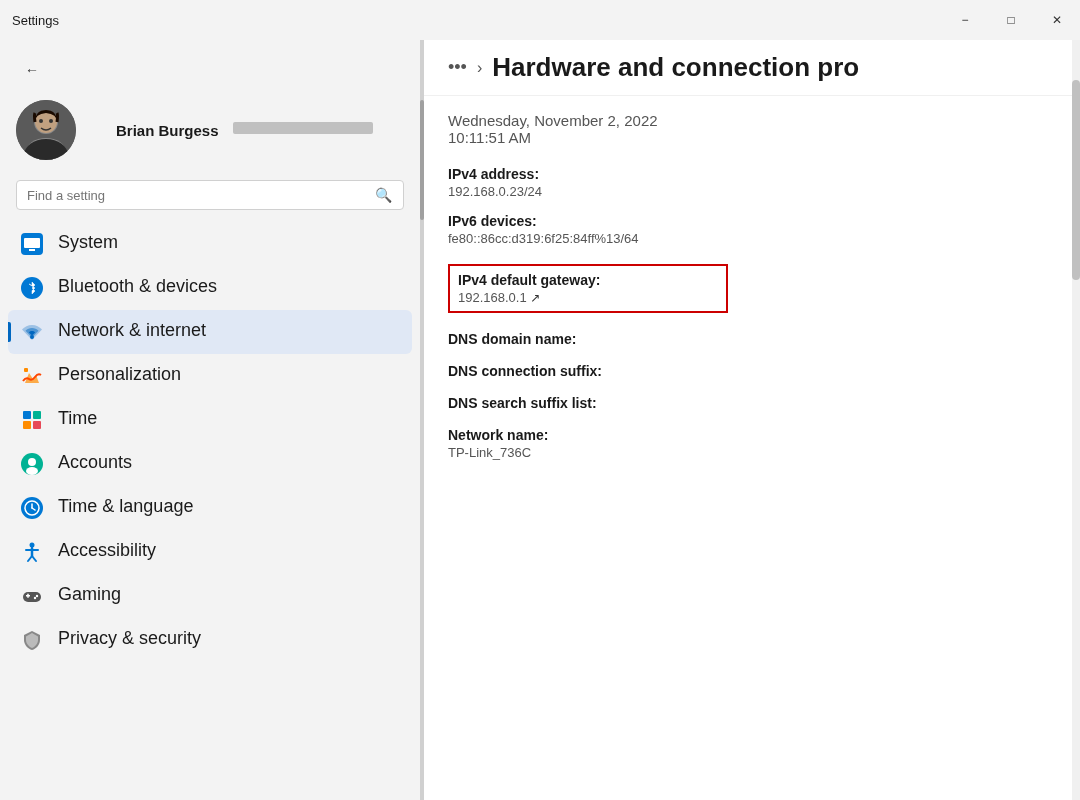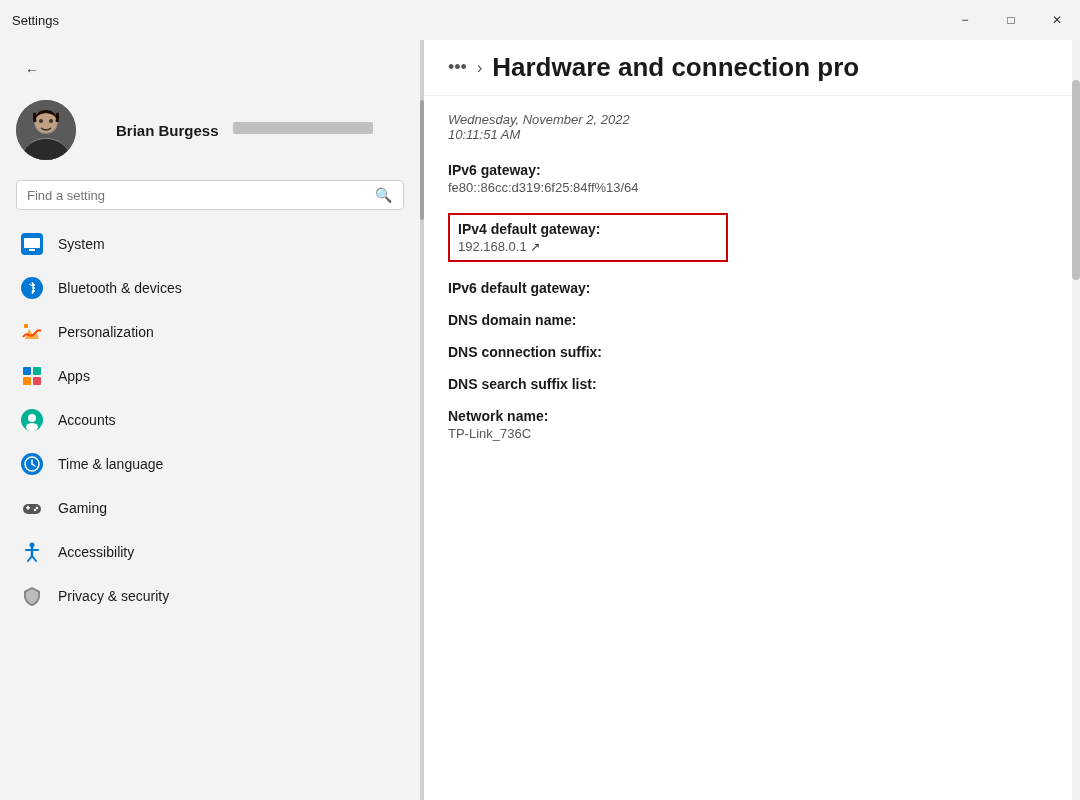--- a/index.html
+++ b/index.html
@@ -139,26 +139,26 @@
       color: #666;
       font-size: 14px;
     }
 
     .nav-list {
       list-style: none;
       padding: 0 8px;
     }
     .nav-item {
       display: flex;
-      align-items: center;
+      align-items: flex-start;
       gap: 14px;
       padding: 10px 12px;
       border-radius: 6px;
       cursor: pointer;
-      font-size: 14px;
+      font-size: 18px;
       color: #1a1a1a;
     }
     .nav-item.active {
       background: #e0e8f5;
     }
     .nav-icon {
       width: 24px;
       height: 24px;
       display: flex;
       align-items: center;
@@ -234,24 +234,23 @@
       flex: 1;
     }
 
     .info-section {
       display: flex;
       flex-direction: column;
       gap: 2px;
     }
 
     .info-datetime {
-      font-size: 13px;
+      font-size: 15px;
       color: #555;
       margin-bottom: 12px;
-      font-style: italic;
     }
 
     .info-row {
       padding: 6px 0;
     }
     .info-label {
       font-size: 14px;
       font-weight: 600;
       color: #1a1a1a;
       margin-bottom: 2px;
@@ -365,20 +364,31 @@
       <li class="nav-item">
         <span class="nav-icon">
           <svg width="22" height="22" viewBox="0 0 22 22" fill="none" xmlns="http://www.w3.org/2000/svg">
             <circle cx="11" cy="11" r="11" fill="#0078d4"></circle>
             <path d="M8 7L14 11L11 13.5V17L14 14L11 11L14 8L11 5V8.5L8 7Z" fill="white" stroke="white" stroke-width="0.5"></path>
           </svg>
         </span>
         <span>Bluetooth &amp; devices</span>
       </li>
 
+      <li class="nav-item active">
+        <span class="nav-icon icon-network">
+          <svg width="22" height="22" viewBox="0 0 22 22" fill="none" xmlns="http://www.w3.org/2000/svg">
+            <path d="M11 4C7 4 3.5 5.8 1 8.6L11 19L21 8.6C18.5 5.8 15 4 11 4Z" fill="#0067c0" opacity="0.3"></path>
+            <path d="M11 7C8.5 7 6.3 8 4.5 9.8L11 16.5L17.5 9.8C15.7 8 13.5 7 11 7Z" fill="#0067c0" opacity="0.5"></path>
+            <path d="M11 10C9.8 10 8.7 10.5 7.9 11.4L11 14.5L14.1 11.4C13.3 10.5 12.2 10 11 10Z" fill="#0067c0"></path>
+            <circle cx="11" cy="16" r="2" fill="#0067c0"></circle>
+          </svg>
+        </span>
+        <span>Network &amp; internet</span>
+      </li>
 
       <li class="nav-item">
         <span class="nav-icon">
           <svg width="22" height="22" viewBox="0 0 22 22" fill="none" xmlns="http://www.w3.org/2000/svg">
             <path d="M4 18 L8 8 L12 14 L15 10 L18 18 Z" fill="#ff8c00" opacity="0.7"></path>
             <path d="M2 16 Q5 12 8 14 Q11 16 14 12 Q17 8 20 10" stroke="#ff4500" stroke-width="2" fill="none"></path>
             <rect x="3" y="3" width="4" height="4" rx="1" fill="#ff8c00"></rect>
           </svg>
         </span>
         <span>Personalization</span>
@@ -386,21 +396,21 @@
 
       <li class="nav-item">
         <span class="nav-icon">
           <svg width="22" height="22" viewBox="0 0 22 22" fill="none" xmlns="http://www.w3.org/2000/svg">
             <rect x="2" y="2" width="8" height="8" rx="1" fill="#0078d4"></rect>
             <rect x="12" y="2" width="8" height="8" rx="1" fill="#00b294"></rect>
             <rect x="2" y="12" width="8" height="8" rx="1" fill="#ff8c00"></rect>
             <rect x="12" y="12" width="8" height="8" rx="1" fill="#e74856"></rect>
           </svg>
         </span>
-        <span>Apps</span>
+        <span>Time</span>
       </li>
 
       <li class="nav-item">
         <span class="nav-icon">
           <svg width="22" height="22" viewBox="0 0 22 22" fill="none" xmlns="http://www.w3.org/2000/svg">
             <circle cx="11" cy="11" r="11" fill="#00b294"></circle>
             <circle cx="11" cy="9" r="4" fill="white"></circle>
             <ellipse cx="11" cy="18" rx="6" ry="4" fill="white"></ellipse>
           </svg>
         </span>
@@ -410,51 +420,51 @@
       <li class="nav-item">
         <span class="nav-icon">
           <svg width="22" height="22" viewBox="0 0 22 22" fill="none" xmlns="http://www.w3.org/2000/svg">
             <circle cx="11" cy="11" r="11" fill="#0078d4"></circle>
             <circle cx="11" cy="11" r="7" fill="none" stroke="white" stroke-width="1.5"></circle>
             <line x1="11" y1="7" x2="11" y2="11" stroke="white" stroke-width="1.5" stroke-linecap="round"></line>
             <line x1="11" y1="11" x2="14" y2="13" stroke="white" stroke-width="1.5" stroke-linecap="round"></line>
           </svg>
         </span>
         <span>Time &amp; language</span>
+      </li>
+
+      <li class="nav-item">
+        <span class="nav-icon">
+          <svg width="22" height="22" viewBox="0 0 22 22" fill="none" xmlns="http://www.w3.org/2000/svg">
+            <circle cx="11" cy="4" r="2.5" fill="#0078d4"></circle>
+            <line x1="11" y1="7" x2="11" y2="15" stroke="#0078d4" stroke-width="2.5" stroke-linecap="round"></line>
+            <line x1="5" y1="9" x2="17" y2="9" stroke="#0078d4" stroke-width="2" stroke-linecap="round"></line>
+            <line x1="11" y1="15" x2="7" y2="20" stroke="#0078d4" stroke-width="2" stroke-linecap="round"></line>
+            <line x1="11" y1="15" x2="15" y2="20" stroke="#0078d4" stroke-width="2" stroke-linecap="round"></line>
+          </svg>
+        </span>
+        <span>Accessibility</span>
       </li>
 
       <li class="nav-item">
         <span class="nav-icon">
           <svg width="22" height="22" viewBox="0 0 22 22" fill="none" xmlns="http://www.w3.org/2000/svg">
             <rect x="2" y="7" width="18" height="10" rx="5" fill="#555"></rect>
             <rect x="5" y="10" width="4" height="1.5" fill="white"></rect>
             <rect x="6.25" y="8.75" width="1.5" height="4" fill="white"></rect>
             <circle cx="16" cy="11" r="1.2" fill="white"></circle>
             <circle cx="14" cy="13" r="1.2" fill="white"></circle>
           </svg>
         </span>
         <span>Gaming</span>
       </li>
 
       <li class="nav-item">
         <span class="nav-icon">
           <svg width="22" height="22" viewBox="0 0 22 22" fill="none" xmlns="http://www.w3.org/2000/svg">
-            <circle cx="11" cy="4" r="2.5" fill="#0078d4"></circle>
-            <line x1="11" y1="7" x2="11" y2="15" stroke="#0078d4" stroke-width="2.5" stroke-linecap="round"></line>
-            <line x1="5" y1="9" x2="17" y2="9" stroke="#0078d4" stroke-width="2" stroke-linecap="round"></line>
-            <line x1="11" y1="15" x2="7" y2="20" stroke="#0078d4" stroke-width="2" stroke-linecap="round"></line>
-            <line x1="11" y1="15" x2="15" y2="20" stroke="#0078d4" stroke-width="2" stroke-linecap="round"></line>
-          </svg>
-        </span>
-        <span>Accessibility</span>
-      </li>
-
-      <li class="nav-item">
-        <span class="nav-icon">
-          <svg width="22" height="22" viewBox="0 0 22 22" fill="none" xmlns="http://www.w3.org/2000/svg">
             <path d="M11 2 L3 6 V11 C3 15.5 6.5 19.7 11 21 C15.5 19.7 19 15.5 19 11 V6 Z" fill="#888"></path>
             <path d="M11 4 L5 7.5 V11 C5 14.5 7.8 17.8 11 19 C14.2 17.8 17 14.5 17 11 V7.5 Z" fill="#bbb"></path>
           </svg>
         </span>
         <span>Privacy &amp; security</span>
       </li>
 
     </ul>
   </div>
 
@@ -472,40 +482,40 @@
       </div>
 
       <div class="content-body">
         <div class="info-section">
 
           <div class="info-datetime">
             <div>Wednesday, November 2, 2022</div>
             <div>10:11:51 AM</div>
           </div>
 
-
-          <div class="info-row">
-            <div class="info-label">IPv6 gateway:</div>
+          <div class="info-row">
+            <div class="info-label">IPv4 address:</div>
+            <div class="info-value">192.168.0.23/24</div>
+          </div>
+
+          <div class="info-row">
+            <div class="info-label">IPv6 devices:</div>
             <div class="info-value">fe80::86cc:d319:6f25:84ff%13/64</div>
           </div>
 
           <div class="info-row">
             <div class="highlighted-box">
               <div class="info-label">IPv4 default gateway:</div>
               <div class="info-value">
                 <span>192.168.0.1</span>
                 <span class="cursor-arrow"> ↗</span>
               </div>
             </div>
           </div>
 
-          <div class="info-row">
-            <div class="info-label">IPv6 default gateway:</div>
-            <div class="info-value"></div>
-          </div>
 
 
           <div class="info-row">
             <div class="info-label">DNS domain name:</div>
             <div class="info-value"></div>
           </div>
 
           <div class="info-row">
             <div class="info-label">DNS connection suffix:</div>
             <div class="info-value"></div>

